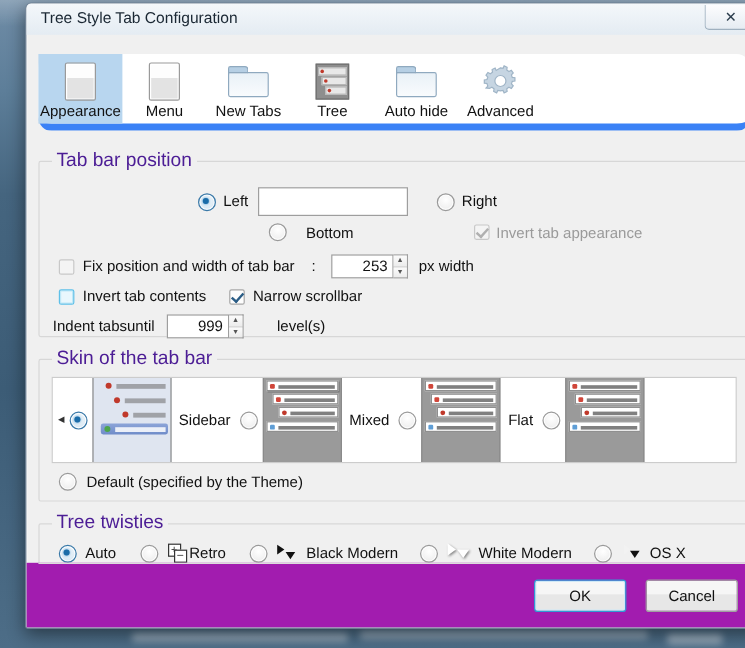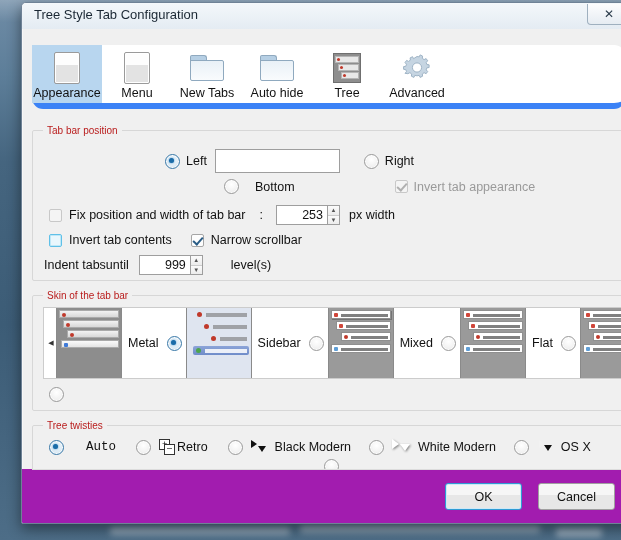--- a/index.html
+++ b/index.html
@@ -89,21 +89,21 @@
   .ic-gear{width:30px;height:30px;position:relative;}
   .ic-gear svg{display:block;}
 
   
   #content{position:relative;padding:0 10px;}
   fieldset{
     border:1px solid #d7d7d7;border-radius:2px;
     margin:8px 0 0 0;padding:6px 10px 8px 10px;
     background:transparent;
   }
-  legend{font-size:10px;color:#b91c1c;padding:0 4px;}
+  legend{font-size:16px;color:#4c1d95;padding:0 4px;}
 
   .row{display:flex;align-items:center;}
   .lab{font-size:12.5px;color:#111;white-space:nowrap;}
   .lab.dim{color:#9a9a9a;}
 
   
   .radio{width:13px;height:13px;border-radius:50%;flex:none;
     border:1px solid #9a9a9a;background:radial-gradient(circle at 50% 35%,#ffffff,#e9e9e9);
     box-shadow:0 0 0 1px rgba(255,255,255,.8) inset;cursor:pointer;position:relative;}
   .radio.on{border-color:#3a79a8;background:radial-gradient(circle at 50% 35%,#f2f8fc,#cfe2f0);}
@@ -235,33 +235,33 @@
         <div class="lbl">Menu</div>
       </div>
       <div class="tool">
         <div class="glyph">
             <span class="ic-folder"></span>
           </div>
         <div class="lbl">New Tabs</div>
       </div>
       <div class="tool">
         <div class="glyph">
+          <span class="ic-tree">
+              <i></i>
+              <i></i>
+              <i></i>
+            </span>
+        </div>
+        <div class="lbl">Tree</div>
+      </div>
+      <div class="tool">
+        <div class="glyph">
             <span class="ic-folder"></span>
           </div>
         <div class="lbl">Auto hide</div>
-      </div>
-      <div class="tool">
-        <div class="glyph">
-          <span class="ic-tree">
-              <i></i>
-              <i></i>
-              <i></i>
-            </span>
-        </div>
-        <div class="lbl">Tree</div>
       </div>
       <div class="tool">
         <div class="glyph">
           <span class="ic-gear">
             <svg width="30" height="30" viewBox="0 0 30 30">
               <g fill="#c6d5e2" stroke="#9fb4c6" stroke-width="1">
                 <path d="M15 3.5l2.2.4.9-2 2.5 1.2-.3 2.2 1.8 1.3 2-1 1.6 2.2-1.5 1.6.7 2.1 2.2.3v2.7l-2.2.3-.7 2.1 1.5 1.6-1.6 2.2-2-1-1.8 1.3.3 2.2-2.5 1.2-.9-2-2.2.4-2.2-.4-.9 2-2.5-1.2.3-2.2-1.8-1.3-2 1L3 20.3l1.5-1.6-.7-2.1-2.2-.3v-2.7l2.2-.3.7-2.1L3 9.6l1.6-2.2 2 1 1.8-1.3-.3-2.2L10.6 3.7l.9 2z"></path>
                 <circle cx="15" cy="14.5" r="4.6" fill="#ffffff"></circle>
               </g>
             </svg>
@@ -321,29 +321,20 @@
           <span class="lab" style="margin-left:28px;">level(s)</span>
         </div>
       </fieldset>
 
       <fieldset style="margin-top:9px;">
         <legend>Skin of the tab bar</legend>
 
         <div id="skinlist">
           <div class="scrollarrow">◀</div>
 
-          <div class="skinitem">
-            <span class="thumb th-metal">
-              <i></i>
-                <i></i>
-                <i></i>
-                <i></i>
-            </span>
-            <span class="skinname">Metal</span>
-          </div>
 
           <div class="skinitem">
             <span class="radio on"></span>
             <span class="thumb th-sidebar">
               <i></i>
                 <i></i>
                 <i></i>
                 <i></i>
             </span>
             <span class="skinname">Sidebar</span>
@@ -379,29 +370,30 @@
                 <i></i>
                 <i></i>
             </span>
 
           </div>
 
         </div>
 
         <div class="row" style="margin-top:8px;margin-left:6px;">
           <span class="radio"></span>
+          <span class="lab" style="margin-left:8px;">Default (specified by the Theme)</span>
         </div>
       </fieldset>
 
       <fieldset style="margin-top:9px;padding-bottom:10px;">
         <legend>Tree twisties</legend>
 
         <div class="row" style="margin-top:2px;margin-left:6px;">
           <span class="radio on"></span>
-          <span class="lab" style="margin-left:22px;font-family:Liberation Mono, monospace;">Auto</span>
+          <span class="lab" style="margin-left:7px;">Auto</span>
 
           <span class="radio" style="margin-left:20px;"></span>
           <span class="tw" style="margin-left:8px;">
               <span class="tw-retro"></span>
             </span>
           <span class="lab">Retro</span>
 
           <span class="radio" style="margin-left:20px;"></span>
           <span class="tw" style="margin-left:8px;">
               <span class="tw-black"></span>

